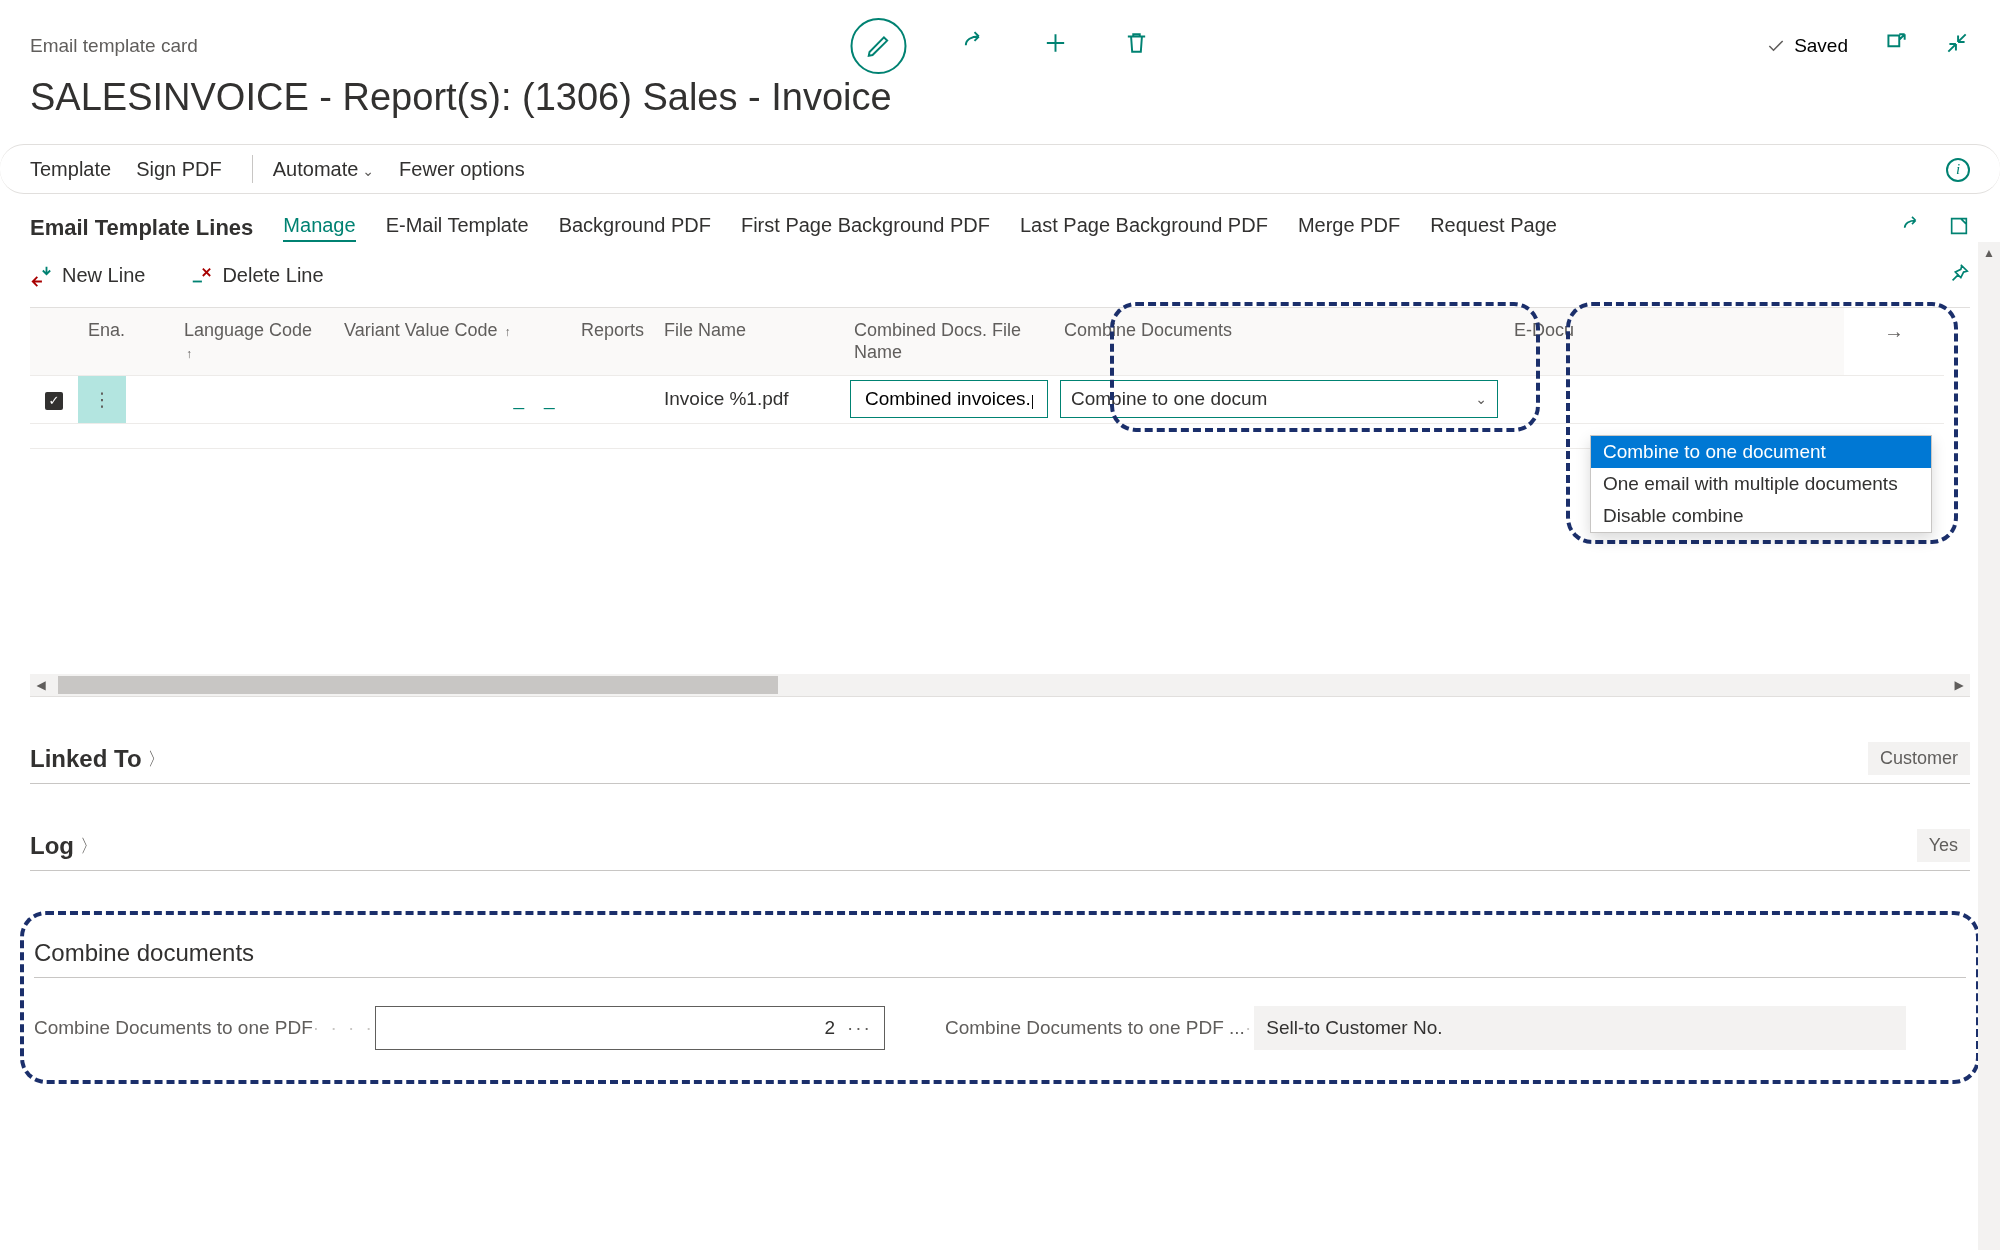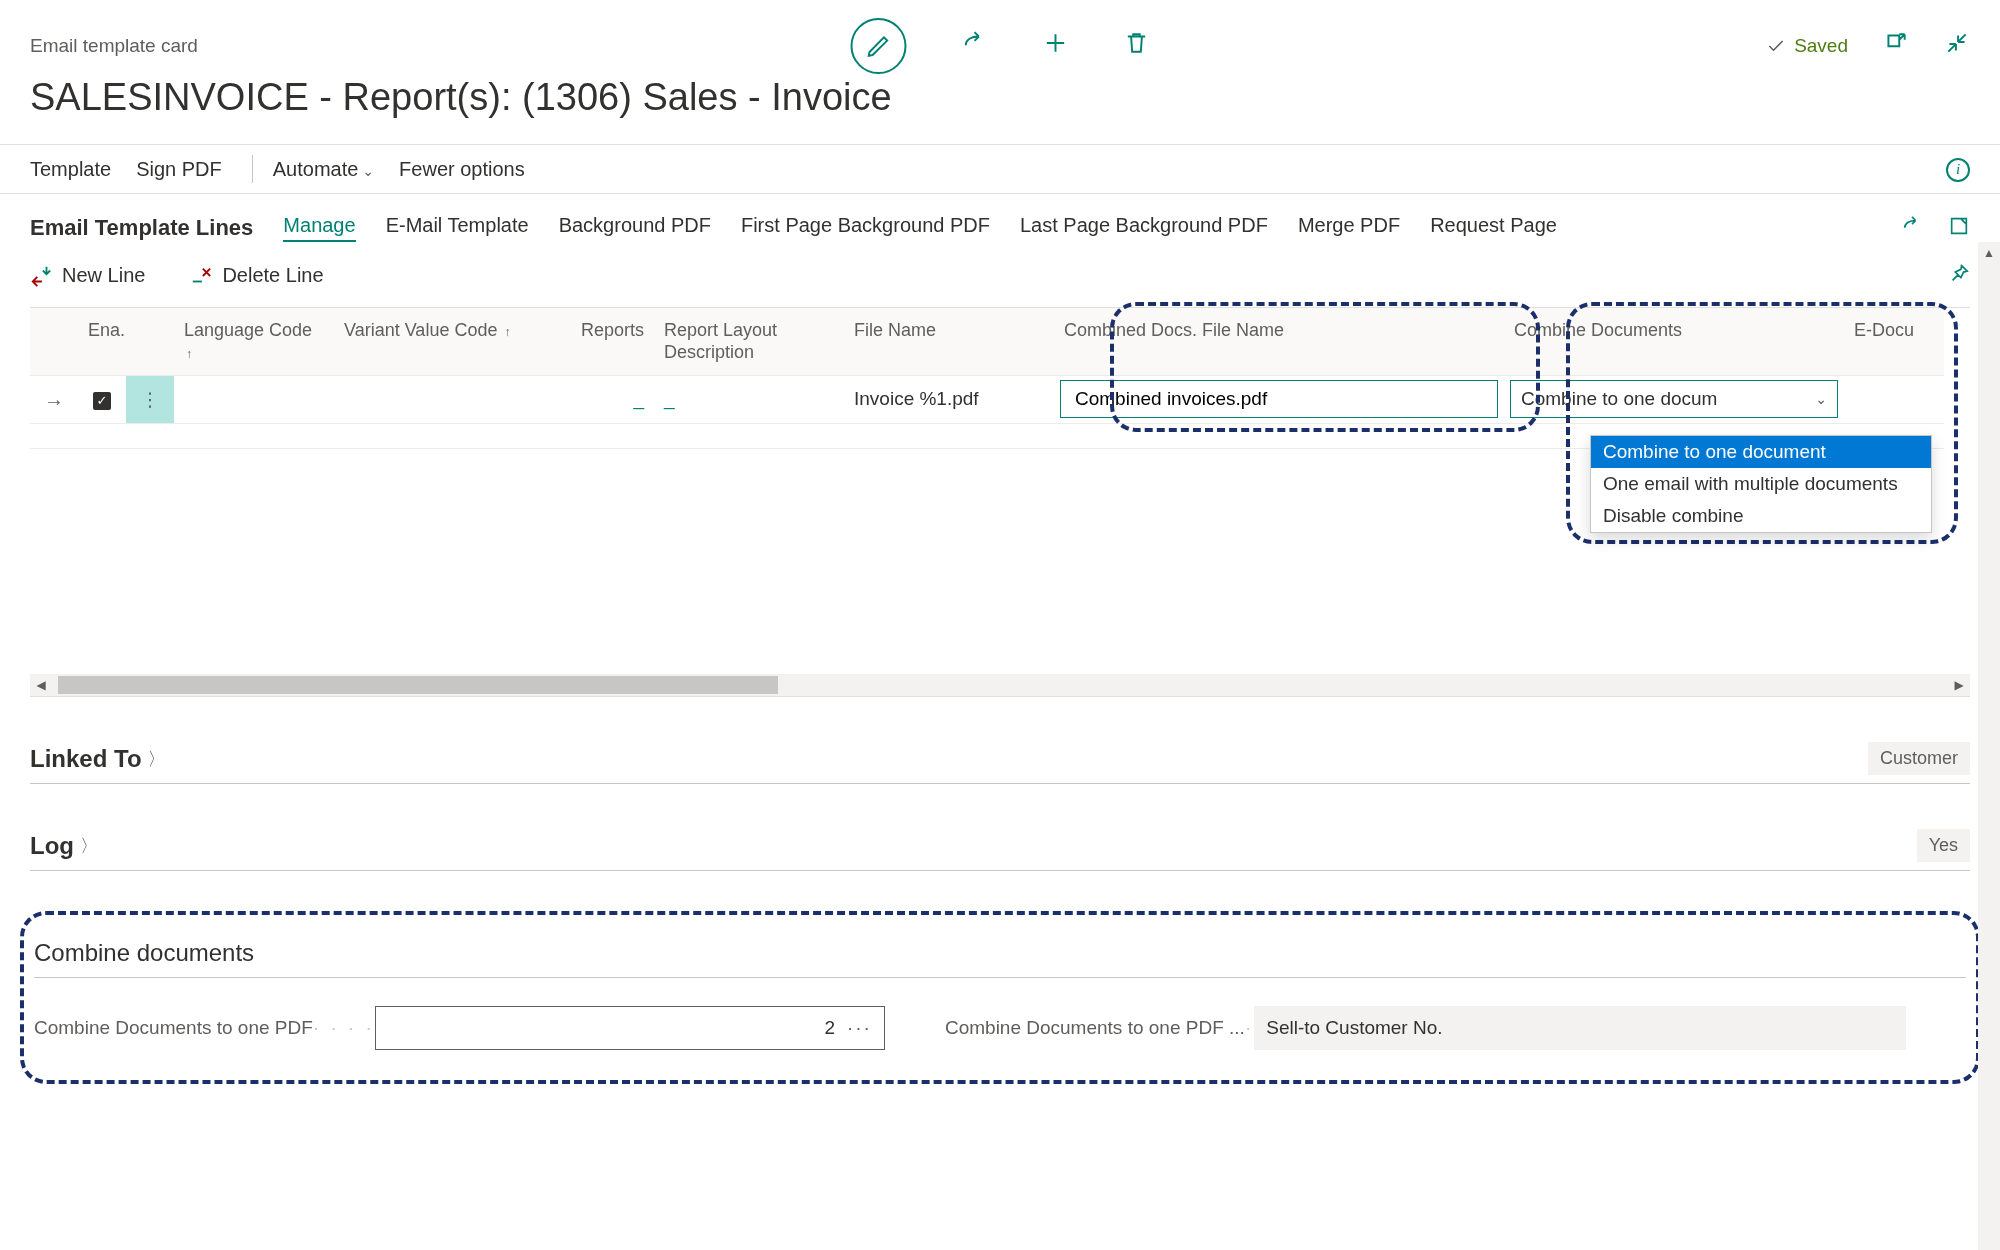--- a/index.html
+++ b/index.html
@@ -2,29 +2,29 @@
 <html><head>
 <meta charset="utf-8">
 <style>
   * { box-sizing: border-box; margin: 0; padding: 0; font-family: "Segoe UI", Arial, sans-serif; }
   body { background: #fff; color: #323130; font-size: 19px; width: 2000px; height: 1250px; overflow: hidden; position: relative; }
 
   
   .hdr { display: flex; align-items: center; padding: 30px 30px 0 30px; }
   .hdr-left { color: #605e5c; font-size: 19px; }
   .hdr-center { position: absolute; left: 50%; transform: translateX(-50%); display: flex; align-items: center; gap: 55px; }
-  .hdr-right { margin-left: auto; display: flex; align-items: center; gap: 35px; color: #4d7c0f; }
+  .hdr-right { margin-left: auto; display: flex; align-items: center; gap: 35px; color: #000000; }
   .circ { width: 56px; height: 56px; border: 2px solid #008272; border-radius: 50%; display: flex; align-items: center; justify-content: center; cursor: pointer; }
   .icn { width: 26px; height: 26px; stroke: #008272; fill: none; stroke-width: 1.8; }
   .icn-g { stroke: #605e5c; }
   .saved { display: flex; align-items: center; gap: 8px; }
 
   .title { font-size: 38px; font-weight: 400; color: #323130; padding: 15px 30px 25px 30px; }
 
-  .cmdbar { display: flex; align-items: center; padding: 10px 30px; border-top: 1px solid #e1dfdd; border-bottom: 1px solid #e1dfdd; font-size: 20px; }
+  .cmdbar { display: flex; align-items: center; padding: 10px 30px; border-top: 1px solid #e1dfdd; border-bottom: 1px solid #e1dfdd; font-size: 20px; border-radius: 24px; }
   .cmdbar .itm { margin-right: 25px; cursor: pointer; color: #323130; }
   .vsep { width: 1px; height: 28px; background: #c8c6c4; margin: 0 20px 0 5px; }
   .chev { font-size: 14px; color: #605e5c; margin-left: 4px; }
   .info-right { margin-left: auto; }
   .info-circ { width: 24px; height: 24px; border: 2px solid #008272; border-radius: 50%; display: inline-flex; align-items: center; justify-content: center; color: #008272; font-size: 15px; font-style: italic; font-family: Georgia, serif; }
 
   .lines-hdr { display: flex; align-items: center; padding: 20px 30px 10px 30px; }
   .lines-title { font-weight: 600; font-size: 22px; margin-right: 30px; }
   .lines-tabs { display: flex; gap: 30px; font-size: 20px; }
   .lines-tabs .tab { cursor: pointer; }
@@ -180,21 +180,20 @@
 </div>
 
 <div class="grid-wrap">
   <div class="grid">
     <div class="gh"></div>
     <div class="gh">Ena...</div>
     <div class="gh"></div>
     <div class="gh"><span>Language Code</span> <span class="sort-up">↑</span></div>
     <div class="gh"><span>Variant Value Code</span> <span class="sort-up">↑</span></div>
     <div class="gh" style="text-align:right">Reports</div>
-    <div class="gh">Report Layout Description</div>
     <div class="gh">File Name</div>
     <div class="gh">Combined Docs. File Name</div>
     <div class="gh">Combine Documents</div>
     <div class="gh">E-Docu</div>
 
     <div class="gc"><span class="arrow">→</span></div>
     <div class="gc" style="text-align:center"><span class="chk">✓</span></div>
     <div class="gc rowmenu">
         <span class="dots-v"></span>
       </div>

